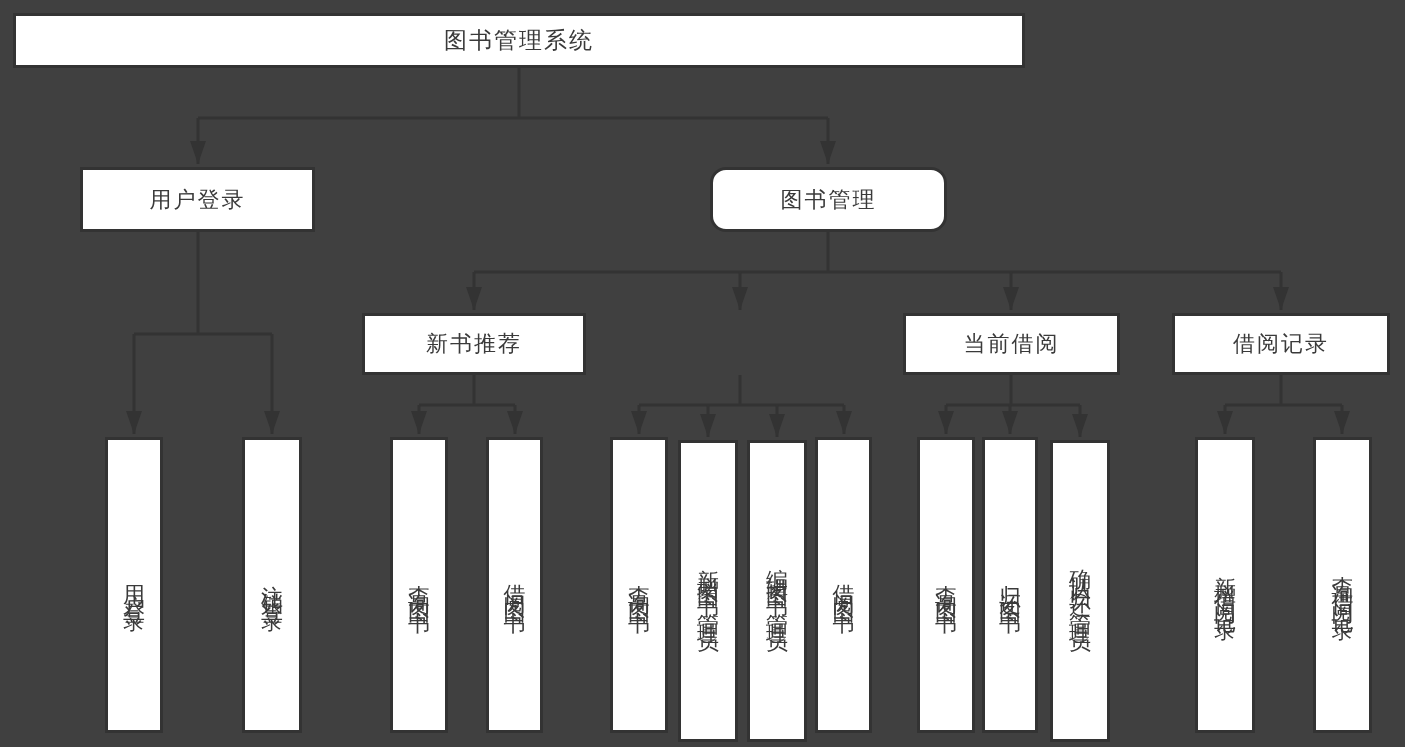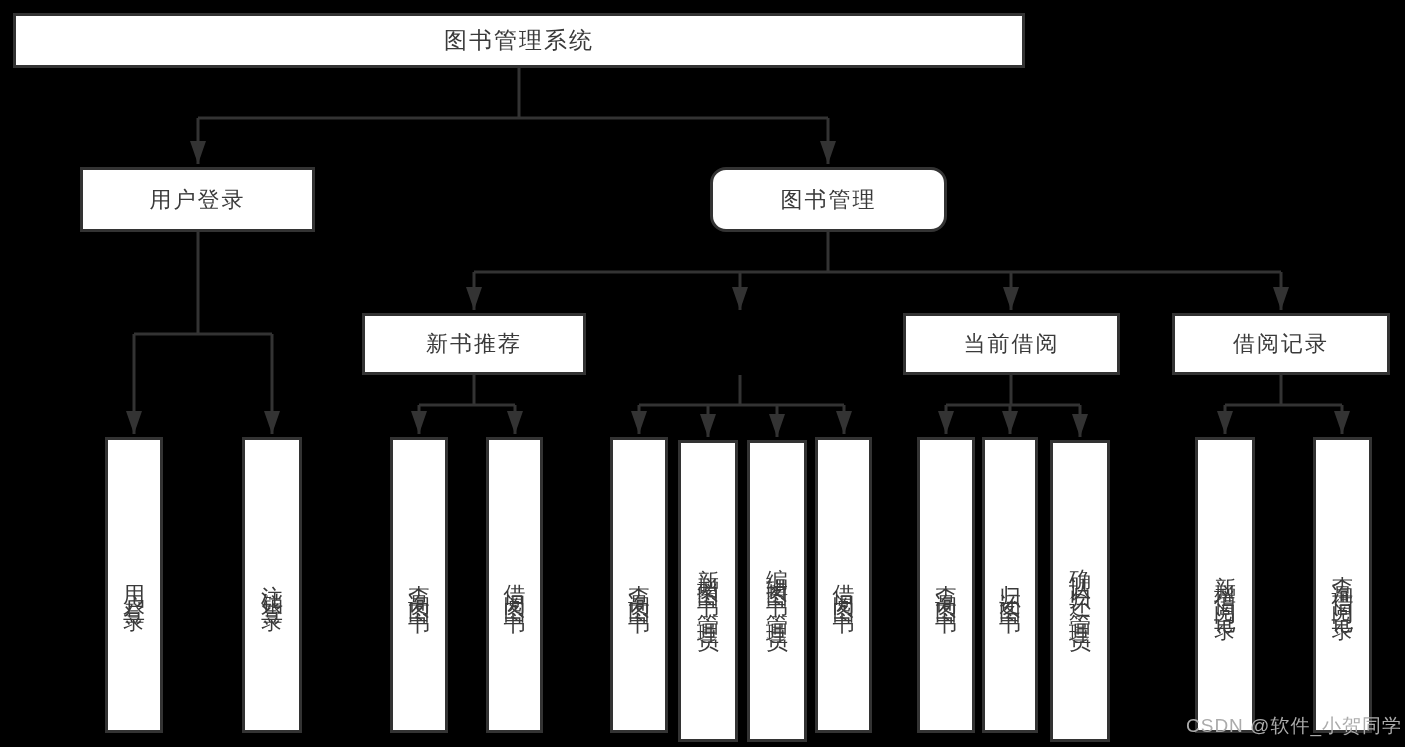--- a/index.html
+++ b/index.html
@@ -1,18 +1,18 @@
 <!DOCTYPE html>
 <html><head>
 <meta charset="utf-8">
 <style>
   html,body { margin:0; padding:0; background:#ffffff; }
   .canvas {
     position:relative; width:1405px; height:747px;
-    background:#000000; overflow:hidden;
+    background:#404040; overflow:hidden;
     font-family:"Liberation Sans", sans-serif;
   }
   .connectors { position:absolute; left:0; top:0; z-index:1; }
   .node {
     position:absolute; box-sizing:border-box;
     border:3px solid #333333; background:#ffffff;
     display:flex; align-items:center; justify-content:center;
     color:#3a3a3a; z-index:2;
   }
   .h-node { font-size:22px; letter-spacing:2px; white-space:nowrap; }
@@ -146,15 +146,14 @@
     <span>确认归还（管理员）</span>
   </div>
 
   <div class="node v-node" style="left:1195px; top:437px; width:60px; height:296px;">
     <span>新增借阅记录</span>
   </div>
   <div class="node v-node" style="left:1313px; top:437px; width:59px; height:296px;">
     <span>查询借阅记录</span>
   </div>
 
-  <div class="watermark">CSDN @软件_小贺同学</div>
 
 </div>
 
 </body></html>

